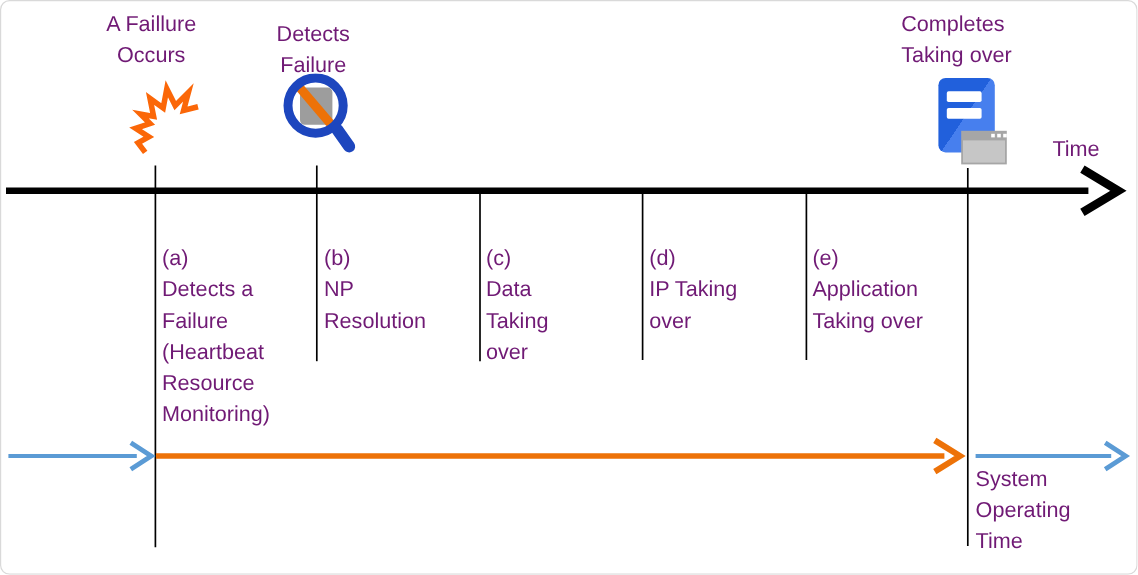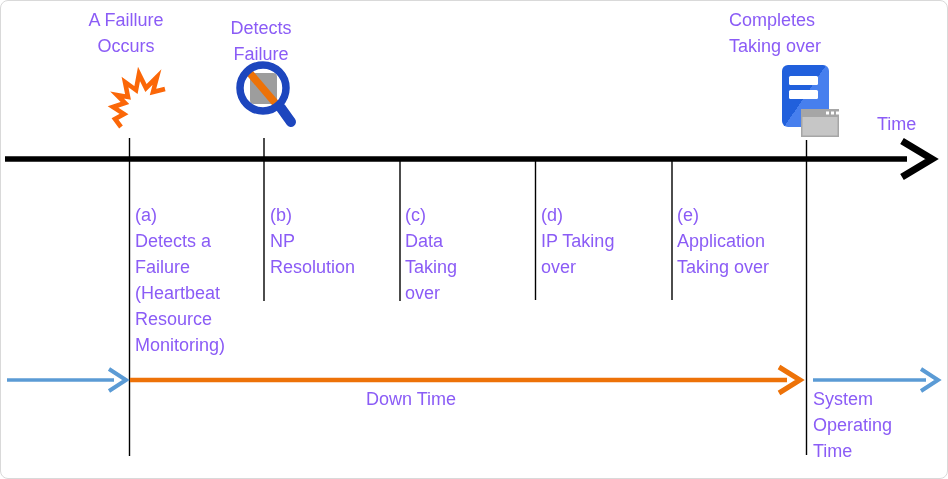--- a/index.html
+++ b/index.html
@@ -6,21 +6,21 @@
   .canvas {
     position: relative;
     width: 948px;
     height: 479px;
     background: #ffffff;
     border: 1px solid #d9d9d9;
     border-radius: 8px;
     box-sizing: border-box;
     overflow: hidden;
     font-family: "Liberation Sans", sans-serif;
-    color: #8b5cf6;
+    color: #701a75;
   }
   .txt {
     position: absolute;
     font-size: 18px;
     line-height: 26px;
     white-space: pre-line;
   }
   .center { text-align: center; }
   .overlay { position: absolute; left: 0; top: 0; }
   .icon { position: absolute; }
@@ -77,21 +77,21 @@
     <rect x="27.5" y="56" width="35" height="18.5" fill="#C6C6C6"></rect>
     <rect x="51" y="50.5" width="3" height="3" fill="#ffffff"></rect>
     <rect x="56" y="50.5" width="3" height="3" fill="#ffffff"></rect>
     <rect x="61" y="50.5" width="3" height="3" fill="#ffffff"></rect>
   </svg>
 
   <div class="txt center" style="left:55px; top:6px; width:140px;">A Faillure
 Occurs</div>
   <div class="txt center" style="left:195px; top:14px; width:130px;">Detects
 Failure</div>
-  <div class="txt" style="left:728px; top:6px; width:160px;">Completes
+  <div class="txt" style="left:750px; top:6px; width:160px;">Completes
 Taking over</div>
 
   <div class="txt" style="left:876px; top:110px;">Time</div>
 
   <div class="txt" style="left:134px; top:201px; width:122px;">(a)
 Detects a
  Failure
 (Heartbeat
 Resource
 Monitoring)</div>
@@ -102,18 +102,17 @@
 Data
 Taking
 over</div>
   <div class="txt" style="left:540px; top:201px; width:122px;">(d)
 IP Taking
 over</div>
   <div class="txt" style="left:676px; top:201px; width:130px;">(e)
 Application
 Taking over</div>
 
-  <div class="txt center" style="left:320px; top:385px; width:180px;">Down Time</div>
   <div class="txt" style="left:812px; top:385px; width:110px;">System
 Operating
 Time</div>
 
 </div>
 
 </body></html>

